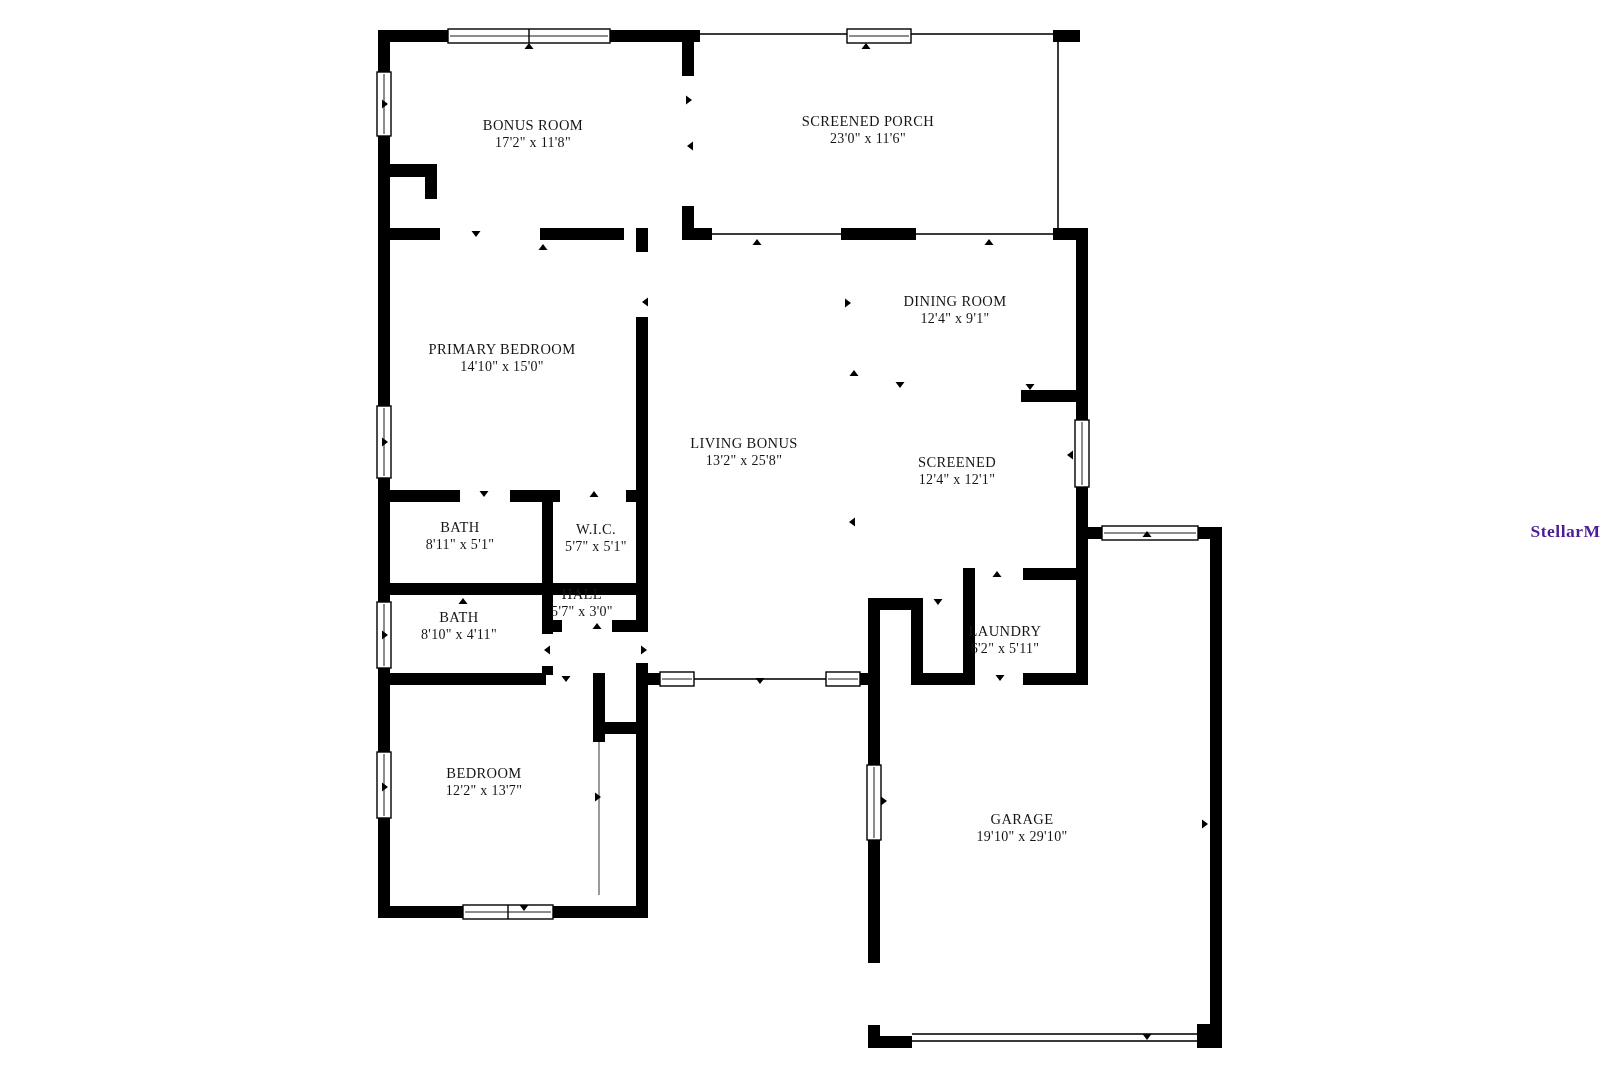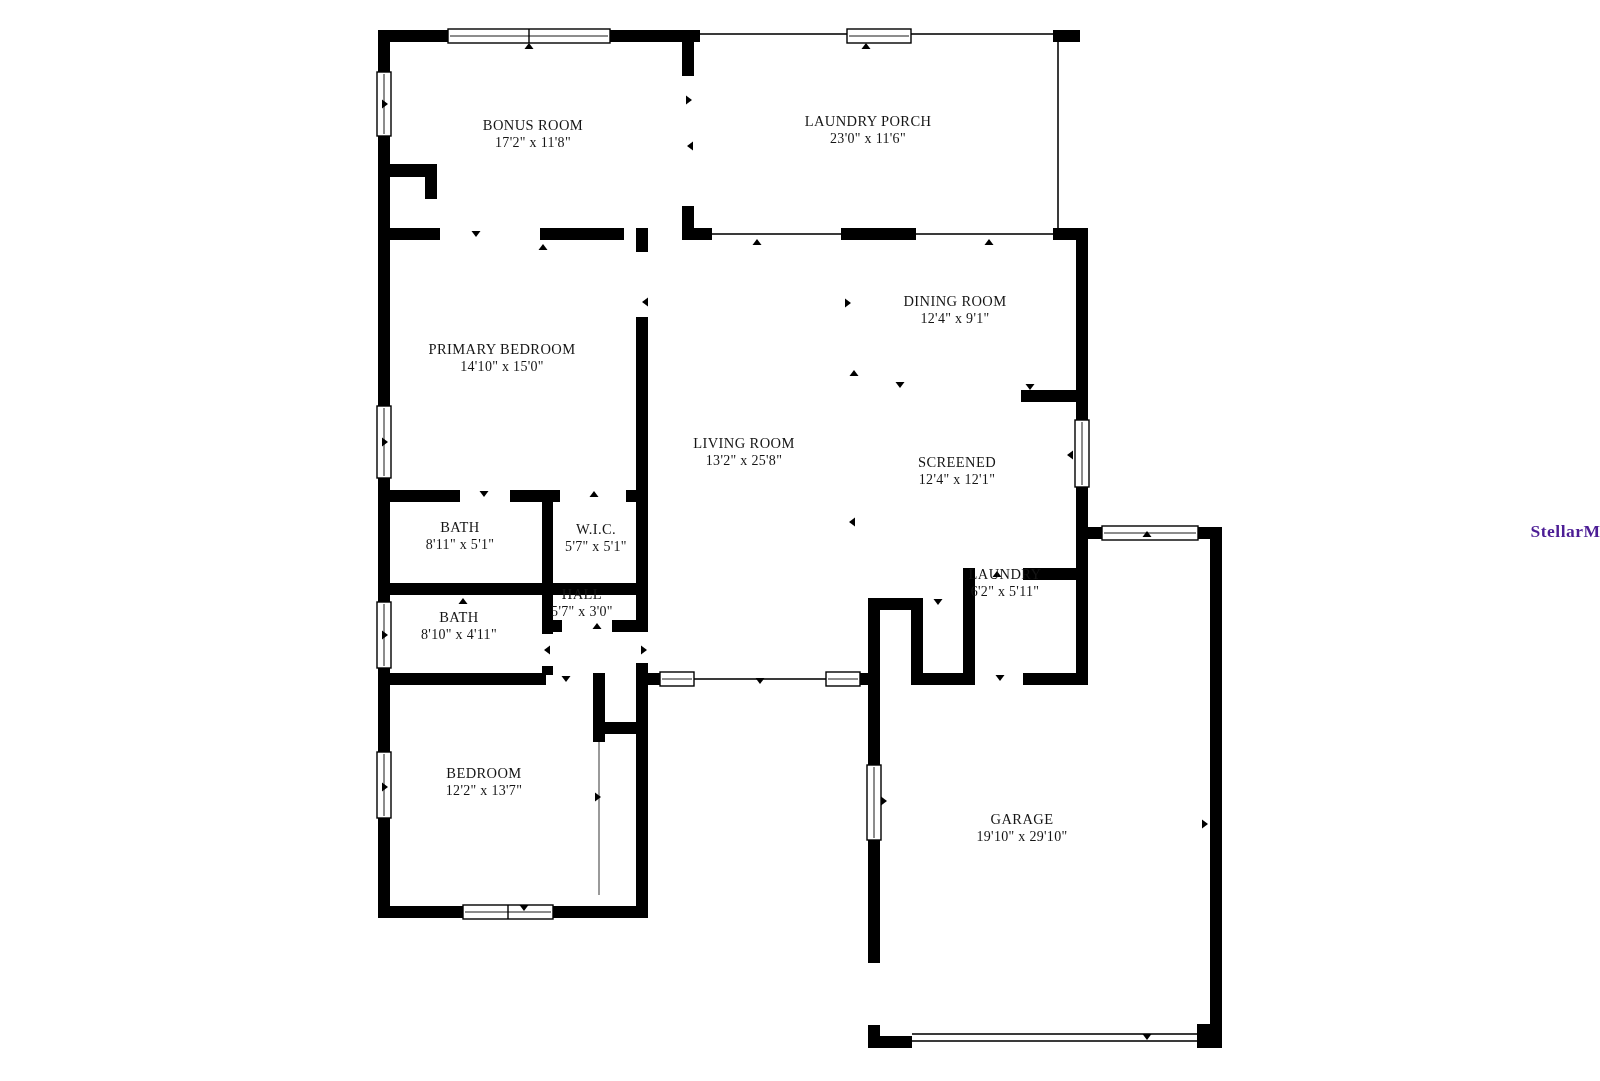--- a/index.html
+++ b/index.html
@@ -188,33 +188,33 @@
         <polygon points="1202,819.5 1202,828.5 1208,824"></polygon>
         <polygon points="1142.5,1034 1151.5,1034 1147,1040"></polygon>
       </g>
   </svg>
 
   <div class="room-label" style="left:533px;top:117px">
     <div class="room-name">BONUS ROOM</div>
     <div class="room-dims">17'2" x 11'8"</div>
   </div>
   <div class="room-label" style="left:868px;top:113px">
-    <div class="room-name">LAUNDRY PORCH</div>
+    <div class="room-name">SCREENED PORCH</div>
     <div class="room-dims">23'0" x 11'6"</div>
   </div>
   <div class="room-label" style="left:502px;top:341px">
     <div class="room-name">PRIMARY BEDROOM</div>
     <div class="room-dims">14'10" x 15'0"</div>
   </div>
   <div class="room-label" style="left:955px;top:293px">
     <div class="room-name">DINING ROOM</div>
     <div class="room-dims">12'4" x 9'1"</div>
   </div>
   <div class="room-label" style="left:744px;top:435px">
-    <div class="room-name">LIVING ROOM</div>
+    <div class="room-name">LIVING BONUS</div>
     <div class="room-dims">13'2" x 25'8"</div>
   </div>
   <div class="room-label" style="left:957px;top:454px">
     <div class="room-name">SCREENED</div>
     <div class="room-dims">12'4" x 12'1"</div>
   </div>
   <div class="room-label" style="left:460px;top:519px">
     <div class="room-name">BATH</div>
     <div class="room-dims">8'11" x 5'1"</div>
   </div>
@@ -223,21 +223,21 @@
     <div class="room-dims">5'7" x 5'1"</div>
   </div>
   <div class="room-label" style="left:459px;top:609px">
     <div class="room-name">BATH</div>
     <div class="room-dims">8'10" x 4'11"</div>
   </div>
   <div class="room-label" style="left:582px;top:586px">
     <div class="room-name">HALL</div>
     <div class="room-dims">5'7" x 3'0"</div>
   </div>
-  <div class="room-label" style="left:1005px;top:566px">
+  <div class="room-label" style="left:1005px;top:623px">
     <div class="room-name">LAUNDRY</div>
     <div class="room-dims">6'2" x 5'11"</div>
   </div>
   <div class="room-label" style="left:484px;top:765px">
     <div class="room-name">BEDROOM</div>
     <div class="room-dims">12'2" x 13'7"</div>
   </div>
   <div class="room-label" style="left:1022px;top:811px">
     <div class="room-name">GARAGE</div>
     <div class="room-dims">19'10" x 29'10"</div>

